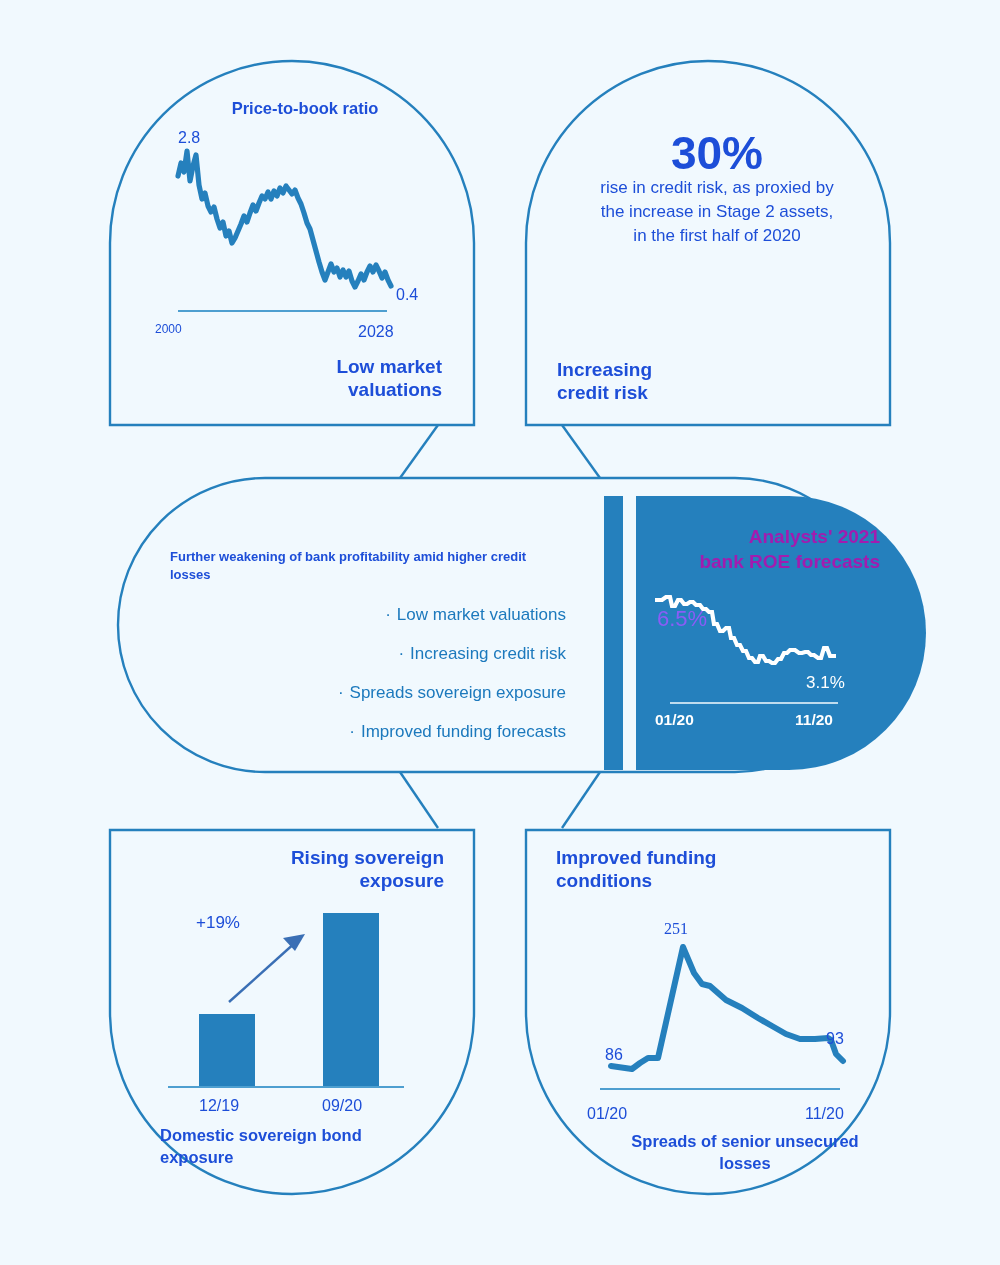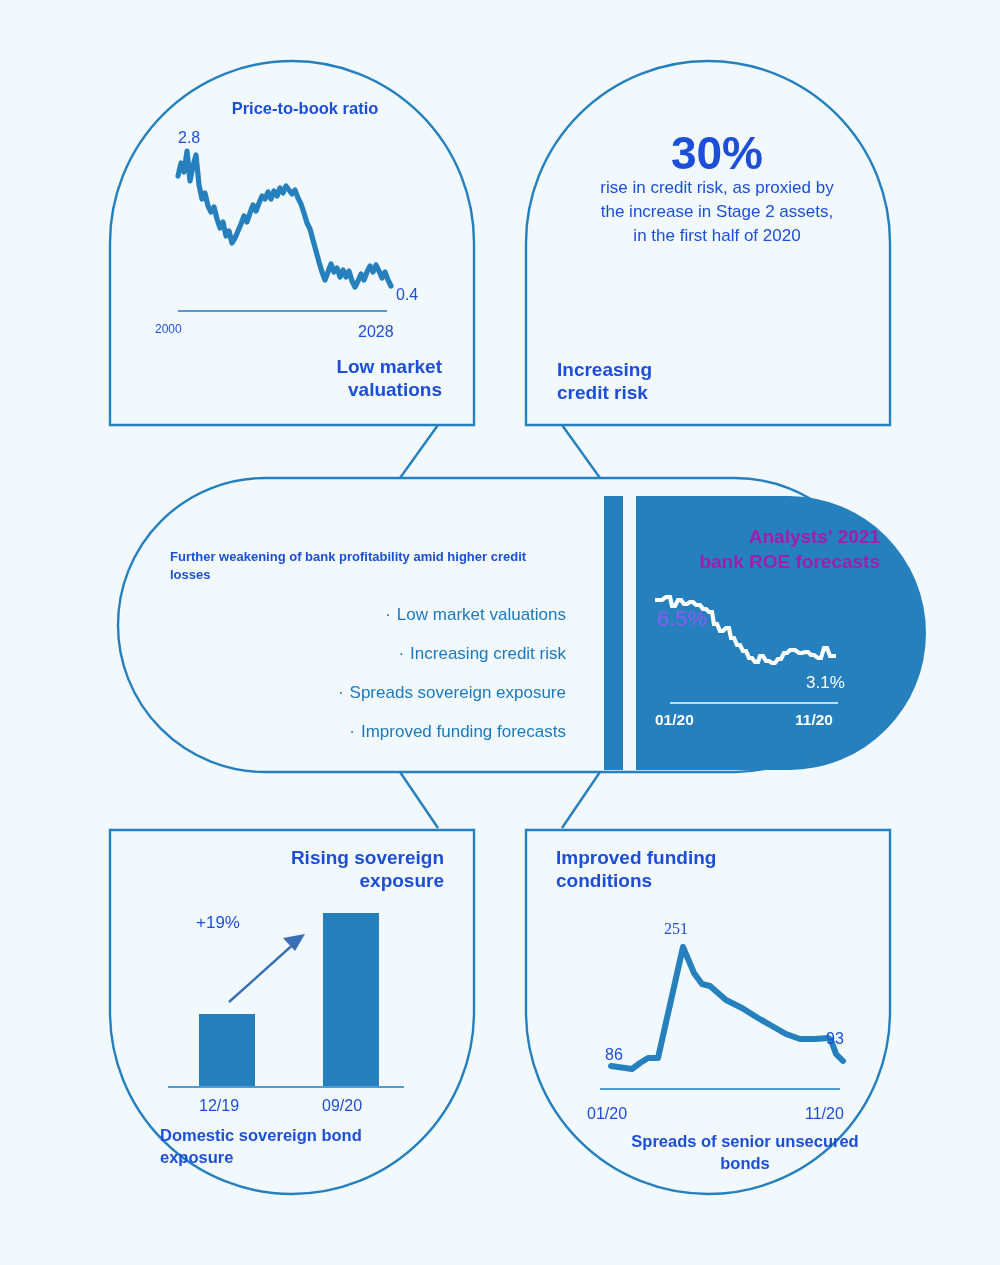--- a/index.html
+++ b/index.html
@@ -231,15 +231,15 @@
   <div class="txt" id="p4-x0">12/19</div>
   <div class="txt" id="p4-x1">09/20</div>
   <div class="txt" id="p4-caption">Domestic sovereign bond exposure</div>
 
   <div class="txt" id="p5-label">Improved funding<br>conditions</div>
   <div class="txt" id="p5-peak">251</div>
   <div class="txt" id="p5-start">86</div>
   <div class="txt" id="p5-end">93</div>
   <div class="txt" id="p5-x0">01/20</div>
   <div class="txt" id="p5-x1">11/20</div>
-  <div class="txt" id="p5-caption">Spreads of senior unsecured bonds</div>
+  <div class="txt" id="p5-caption">Spreads of senior unsecured losses</div>
 
 </div>
 
 </body></html>

